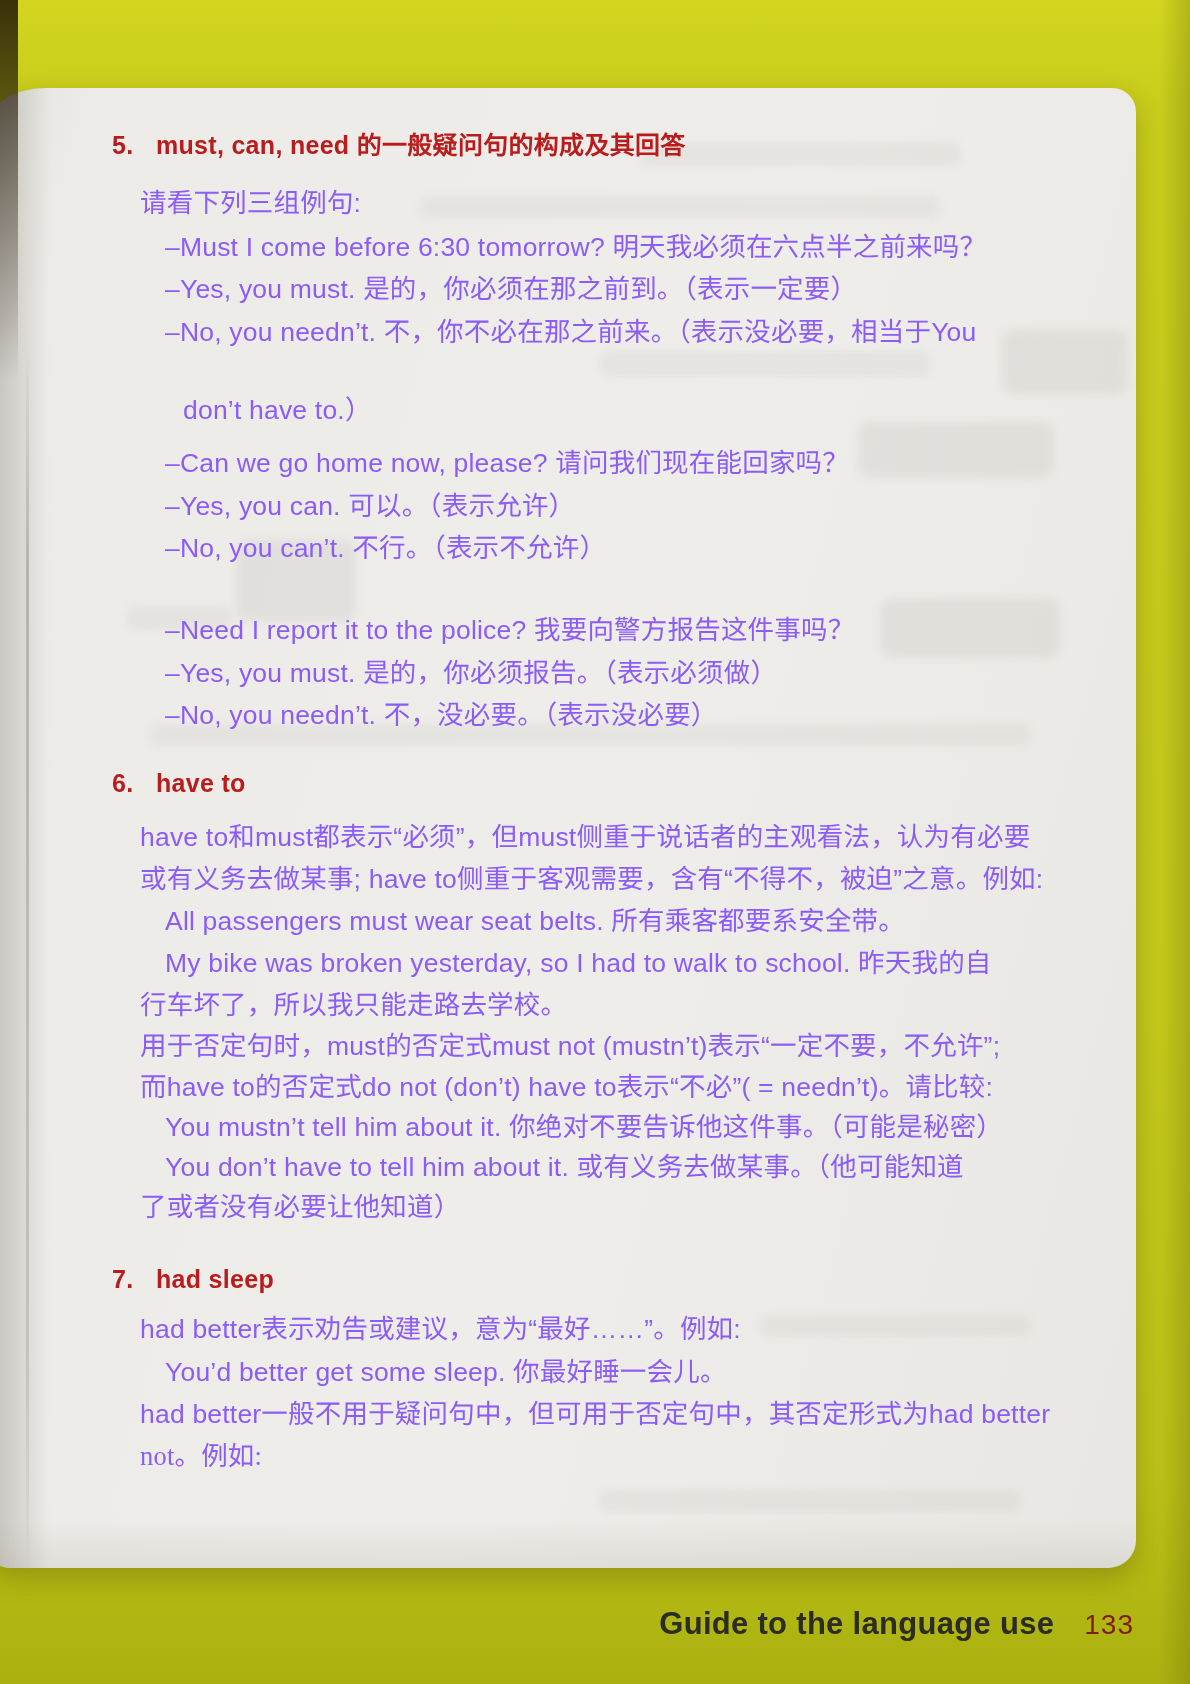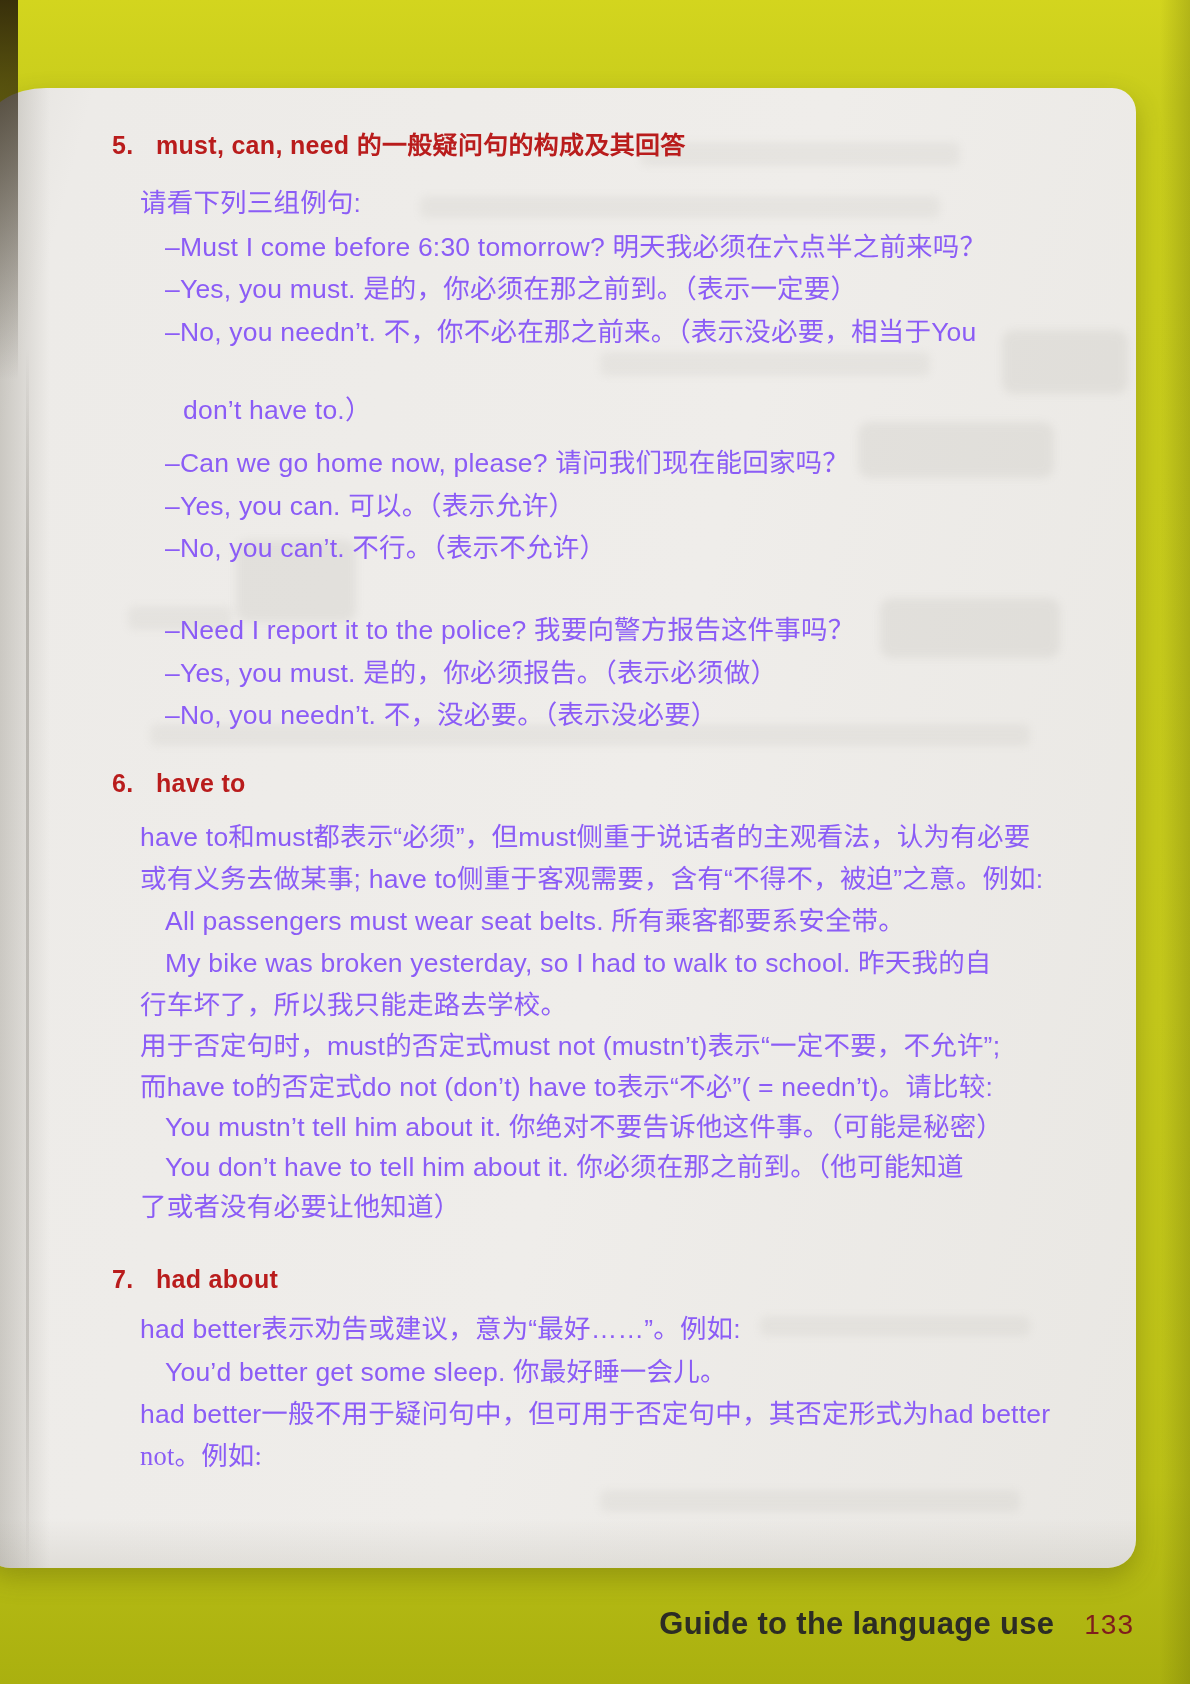--- a/index.html
+++ b/index.html
@@ -83,25 +83,25 @@
     <span class="num">6.</span><span>have to</span>
   </div>
   <div class="t x-body" style="top:820px;">have to和must都表示“必须”，但must侧重于说话者的主观看法，认为有必要</div>
   <div class="t x-body" style="top:862px;">或有义务去做某事; have to侧重于客观需要，含有“不得不，被迫”之意。例如:</div>
   <div class="t x-ind" style="top:904px;">All passengers must wear seat belts. 所有乘客都要系安全带。</div>
   <div class="t x-ind" style="top:946px;">My bike was broken yesterday, so I had to walk to school. 昨天我的自</div>
   <div class="t x-body" style="top:988px;">行车坏了，所以我只能走路去学校。</div>
   <div class="t x-body" style="top:1029px;">用于否定句时，must的否定式must not (mustn’t)表示“一定不要，不允许”;</div>
   <div class="t x-body" style="top:1070px;">而have to的否定式do not (don’t) have to表示“不必”( = needn’t)。请比较:</div>
   <div class="t x-ind" style="top:1110px;">You mustn’t tell him about it. 你绝对不要告诉他这件事。（可能是秘密）</div>
-  <div class="t x-ind" style="top:1150px;">You don’t have to tell him about it. 你必须在那之前到。（他可能知道</div>
+  <div class="t x-ind" style="top:1150px;">You don’t have to tell him about it. 或有义务去做某事。（他可能知道</div>
   <div class="t x-body" style="top:1190px;">了或者没有必要让他知道）</div>
 
   <div class="t head" style="top:1262px;">
-    <span class="num">7.</span><span>had about</span>
+    <span class="num">7.</span><span>had sleep</span>
   </div>
   <div class="t x-body" style="top:1312px;">had better表示劝告或建议，意为“最好……”。例如:</div>
   <div class="t x-ind" style="top:1355px;">You’d better get some sleep. 你最好睡一会儿。</div>
   <div class="t x-body" style="top:1397px;">had better一般不用于疑问句中，但可用于否定句中，其否定形式为had better</div>
   <div class="t x-body" style="top:1439px;font-family:Liberation Serif, serif;">not。例如:</div>
 
   <div class="footer">
     <span class="lbl">Guide to the language use</span>
     <span class="pn">133</span>
   </div>

